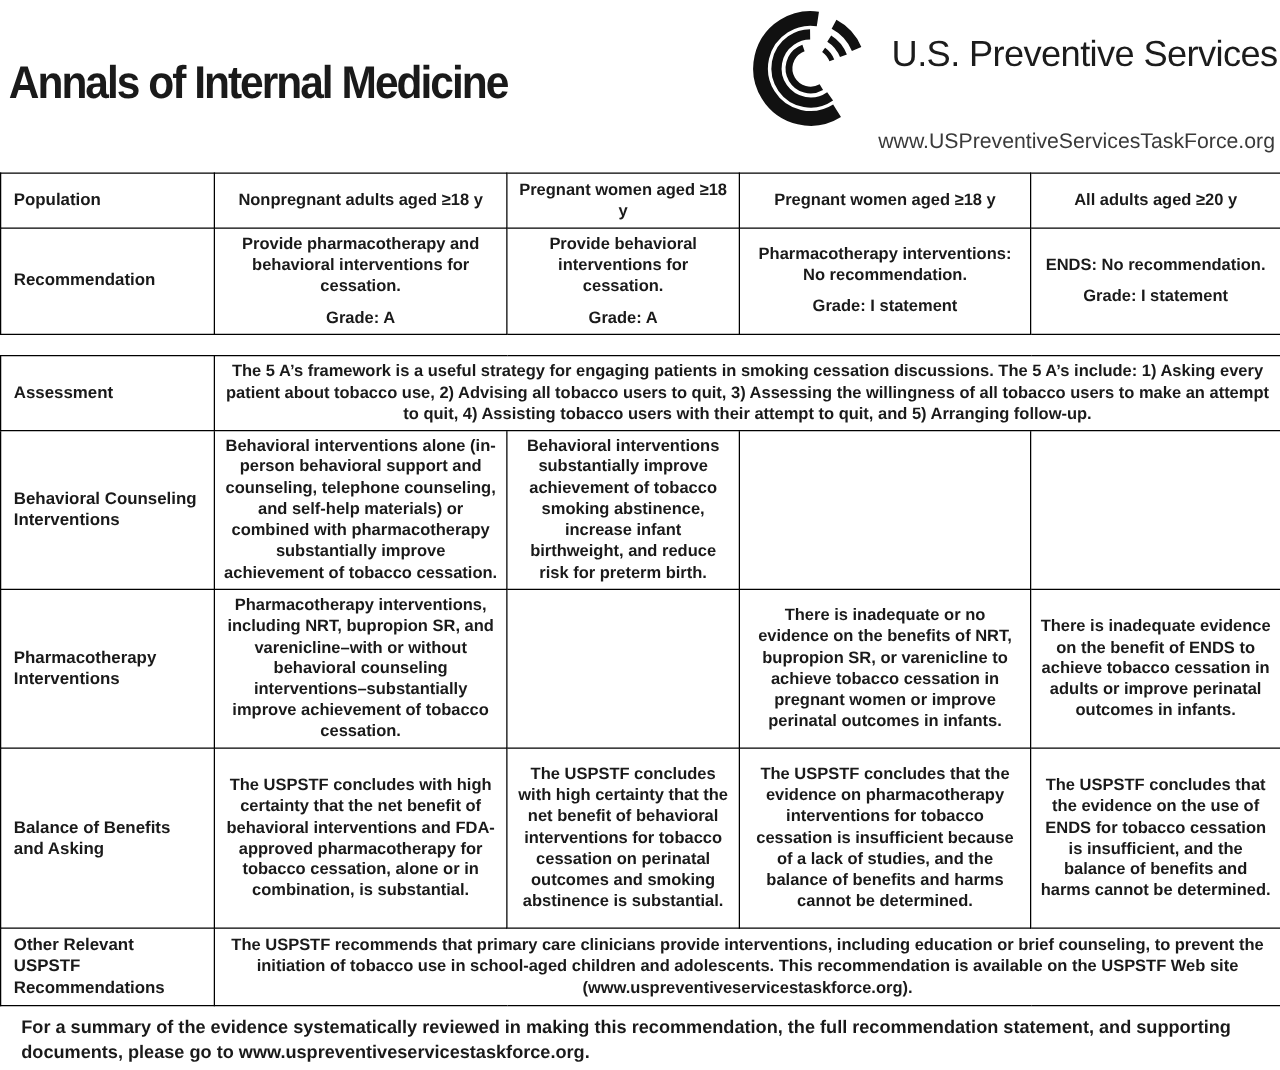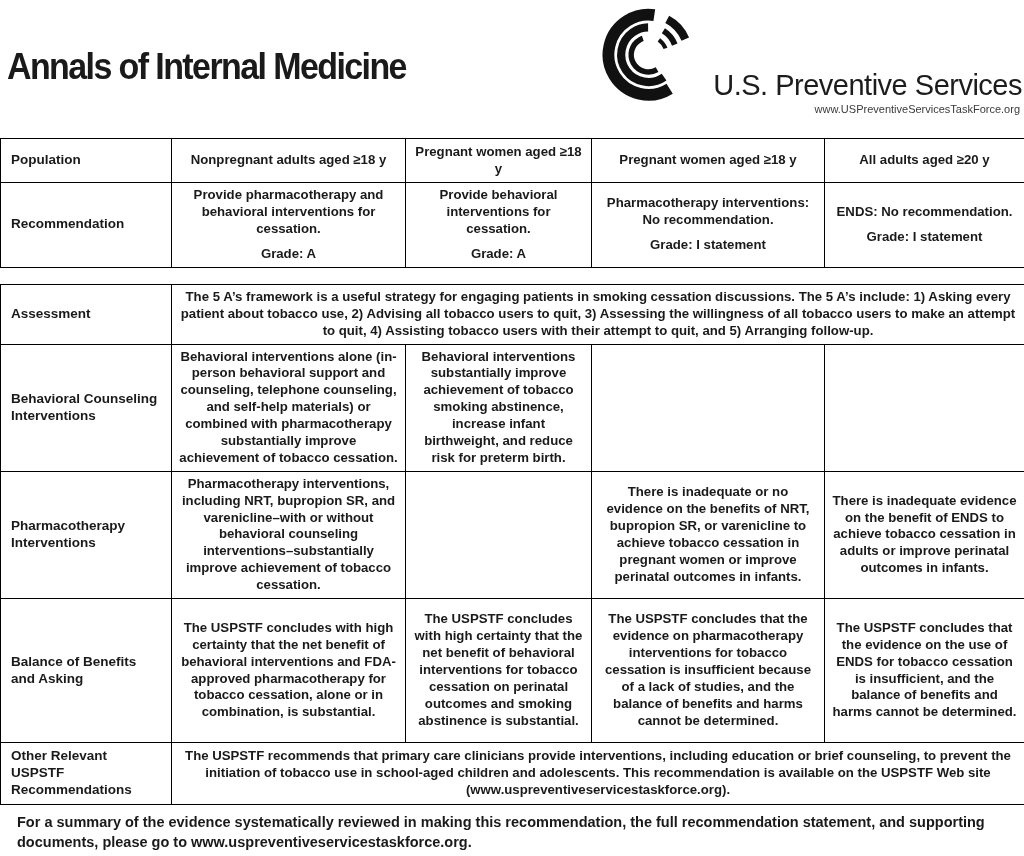--- a/index.html
+++ b/index.html
@@ -11,26 +11,26 @@
   }
 
   
   .header { position:relative; height:136px;padding-left:16px; }
   .annals {
     position:absolute; left:7px; top:46px;
     font-size:34px; font-weight:bold; letter-spacing:-1.6px;
     transform:scaleY(1.08); transform-origin:left top; white-space:nowrap;
   }
   .uspstf { position:absolute; right:2px; top:2px; }
-  .logo-row { display:flex; align-items:flex-end; }
+  .logo-row { display:flex; align-items:flex-start; }
   .swirl { width:112px; height:100px; flex:0 0 auto; }
   .logo-text { margin-left:4px; padding-top:26px; }
   .org-l1 { font-size:29px; font-weight:400; letter-spacing:-0.5px; white-space:nowrap; color:#1c1c1c; }
   .org-l2 { font-size:24px; font-weight:bold; letter-spacing:0.4px; margin-top:1px; }
-  .org-url { text-align:right; font-size:11px; color:#3a3a3a; margin-top:1px; padding-right:2px; white-space:nowrap; }
+  .org-url { text-align:right; font-size:17px; color:#3a3a3a; margin-top:1px; padding-right:2px; white-space:nowrap; }
 
   
   table { border-collapse:collapse; table-layout:fixed; width:1024px; margin:0; }
   td { border:1.5px solid #000; overflow:hidden; }
   .t1 { margin-top:2px;border-radius:10px; }
   .t2 { margin-top:16px; }
   .lbl {
     text-align:left; vertical-align:middle;
     font-weight:bold; font-size:13.5px; line-height:1.25;
     padding:4px 8px 4px 10px;

